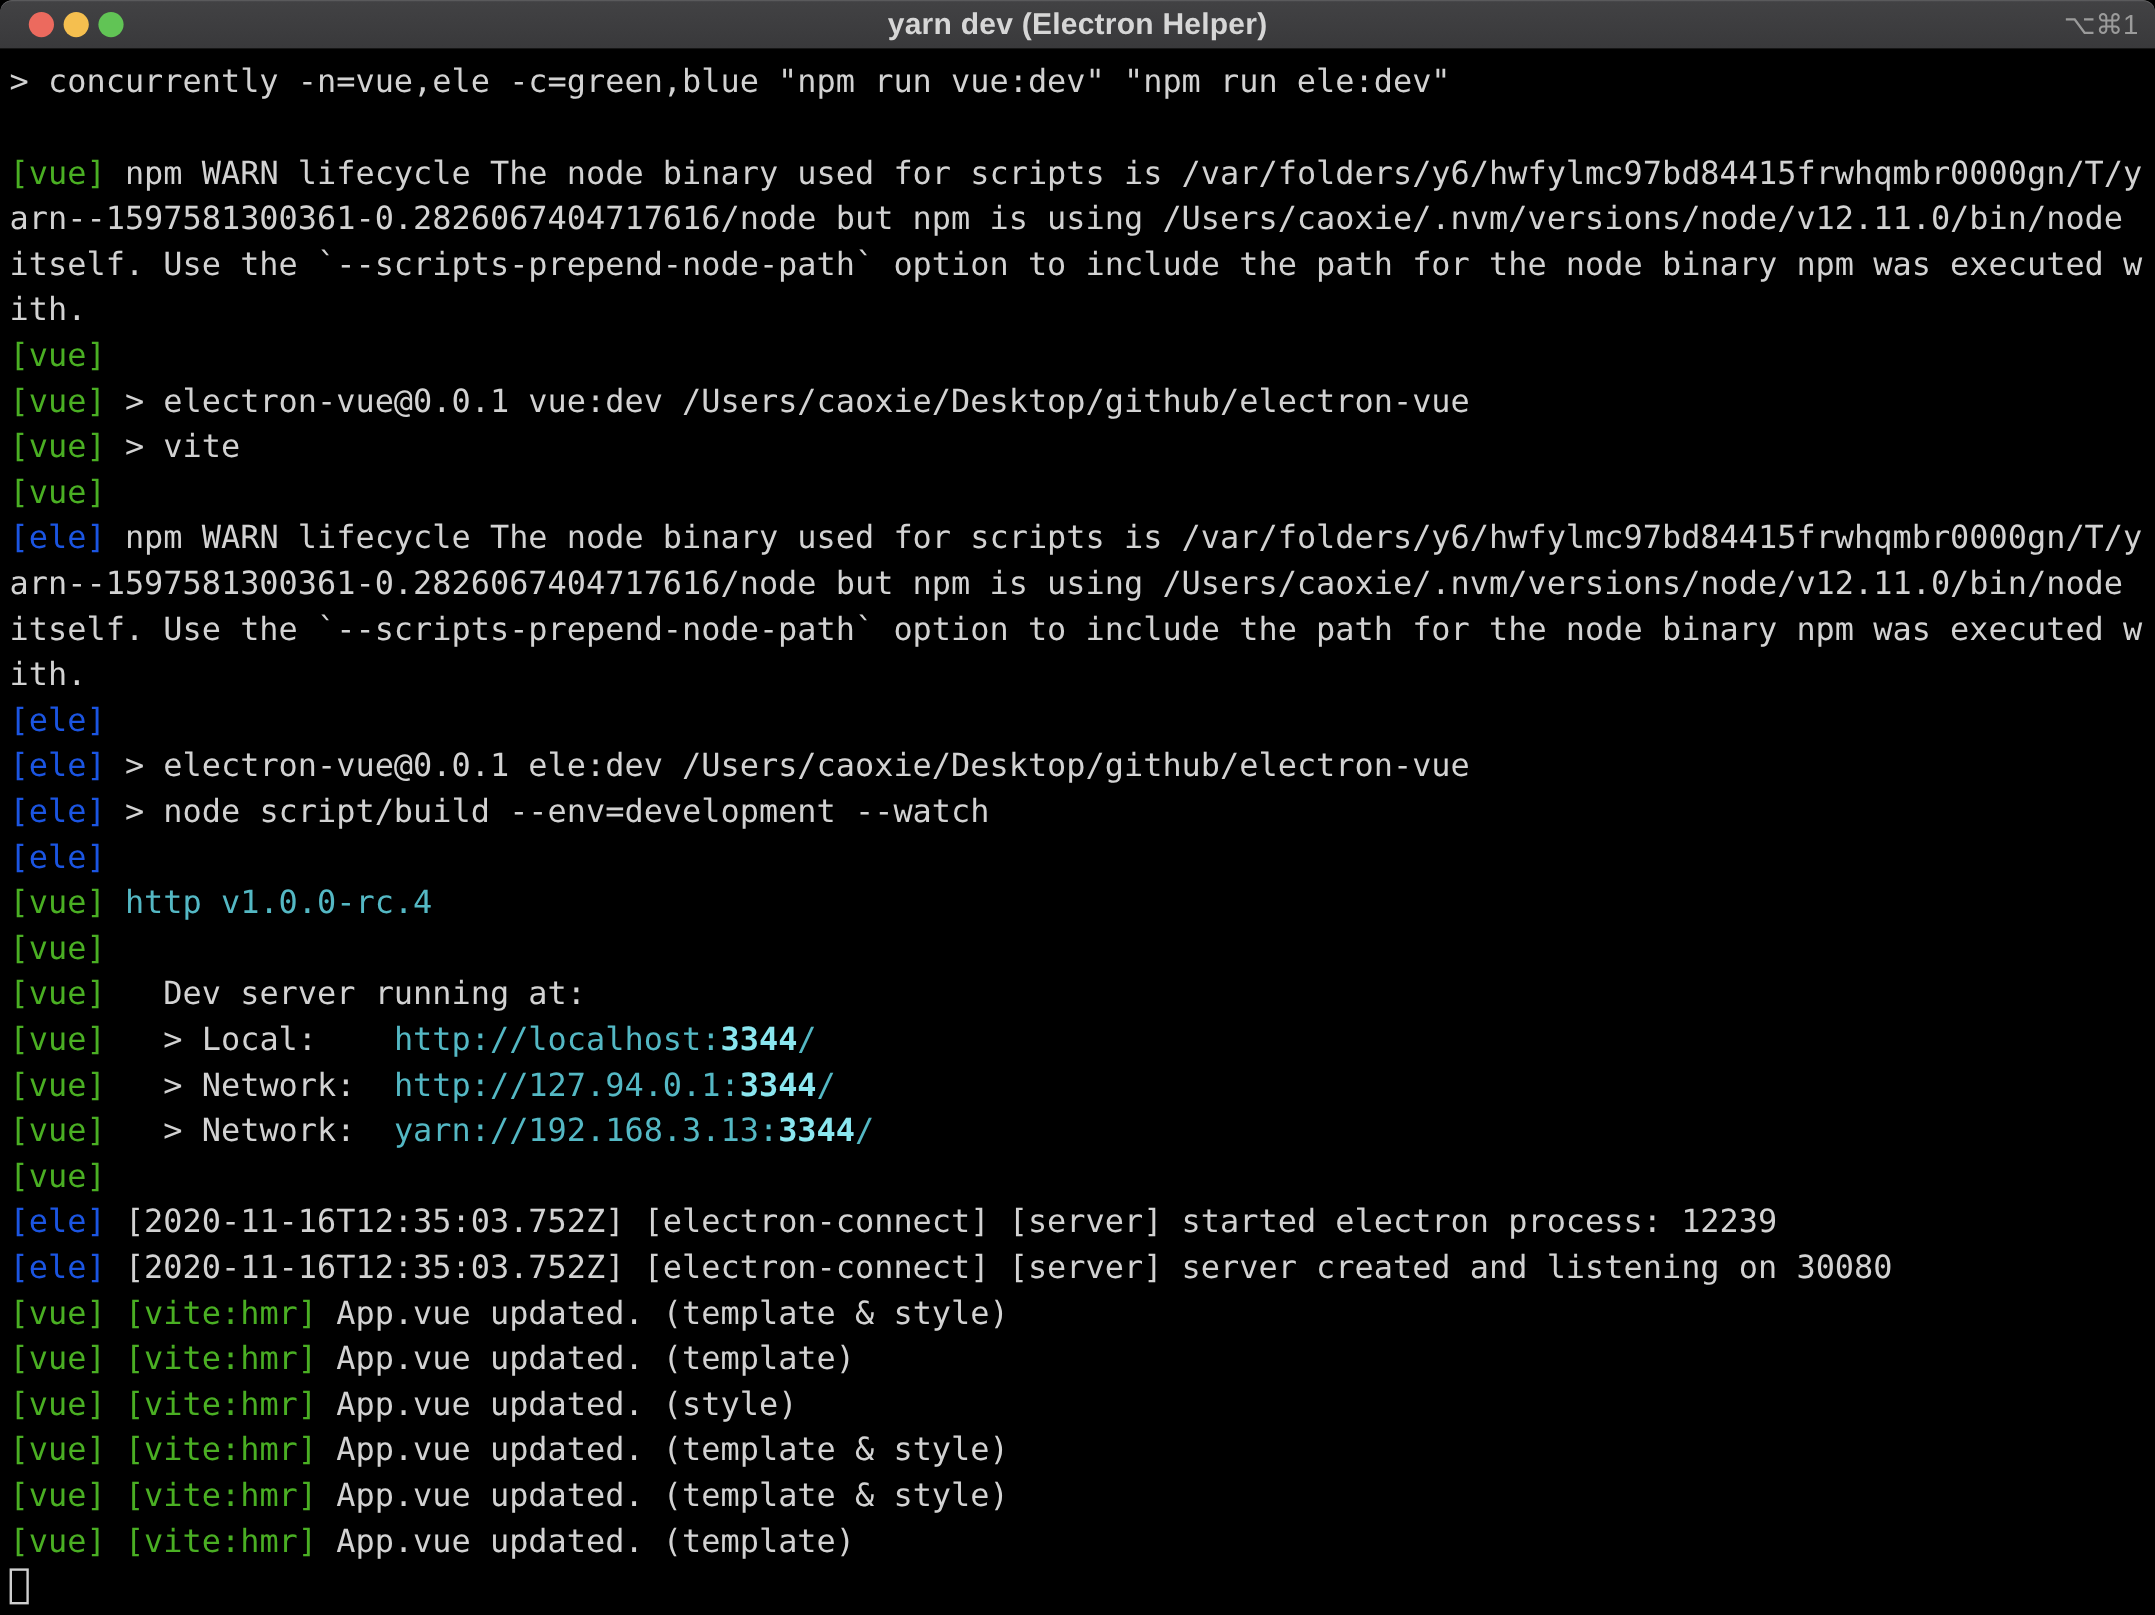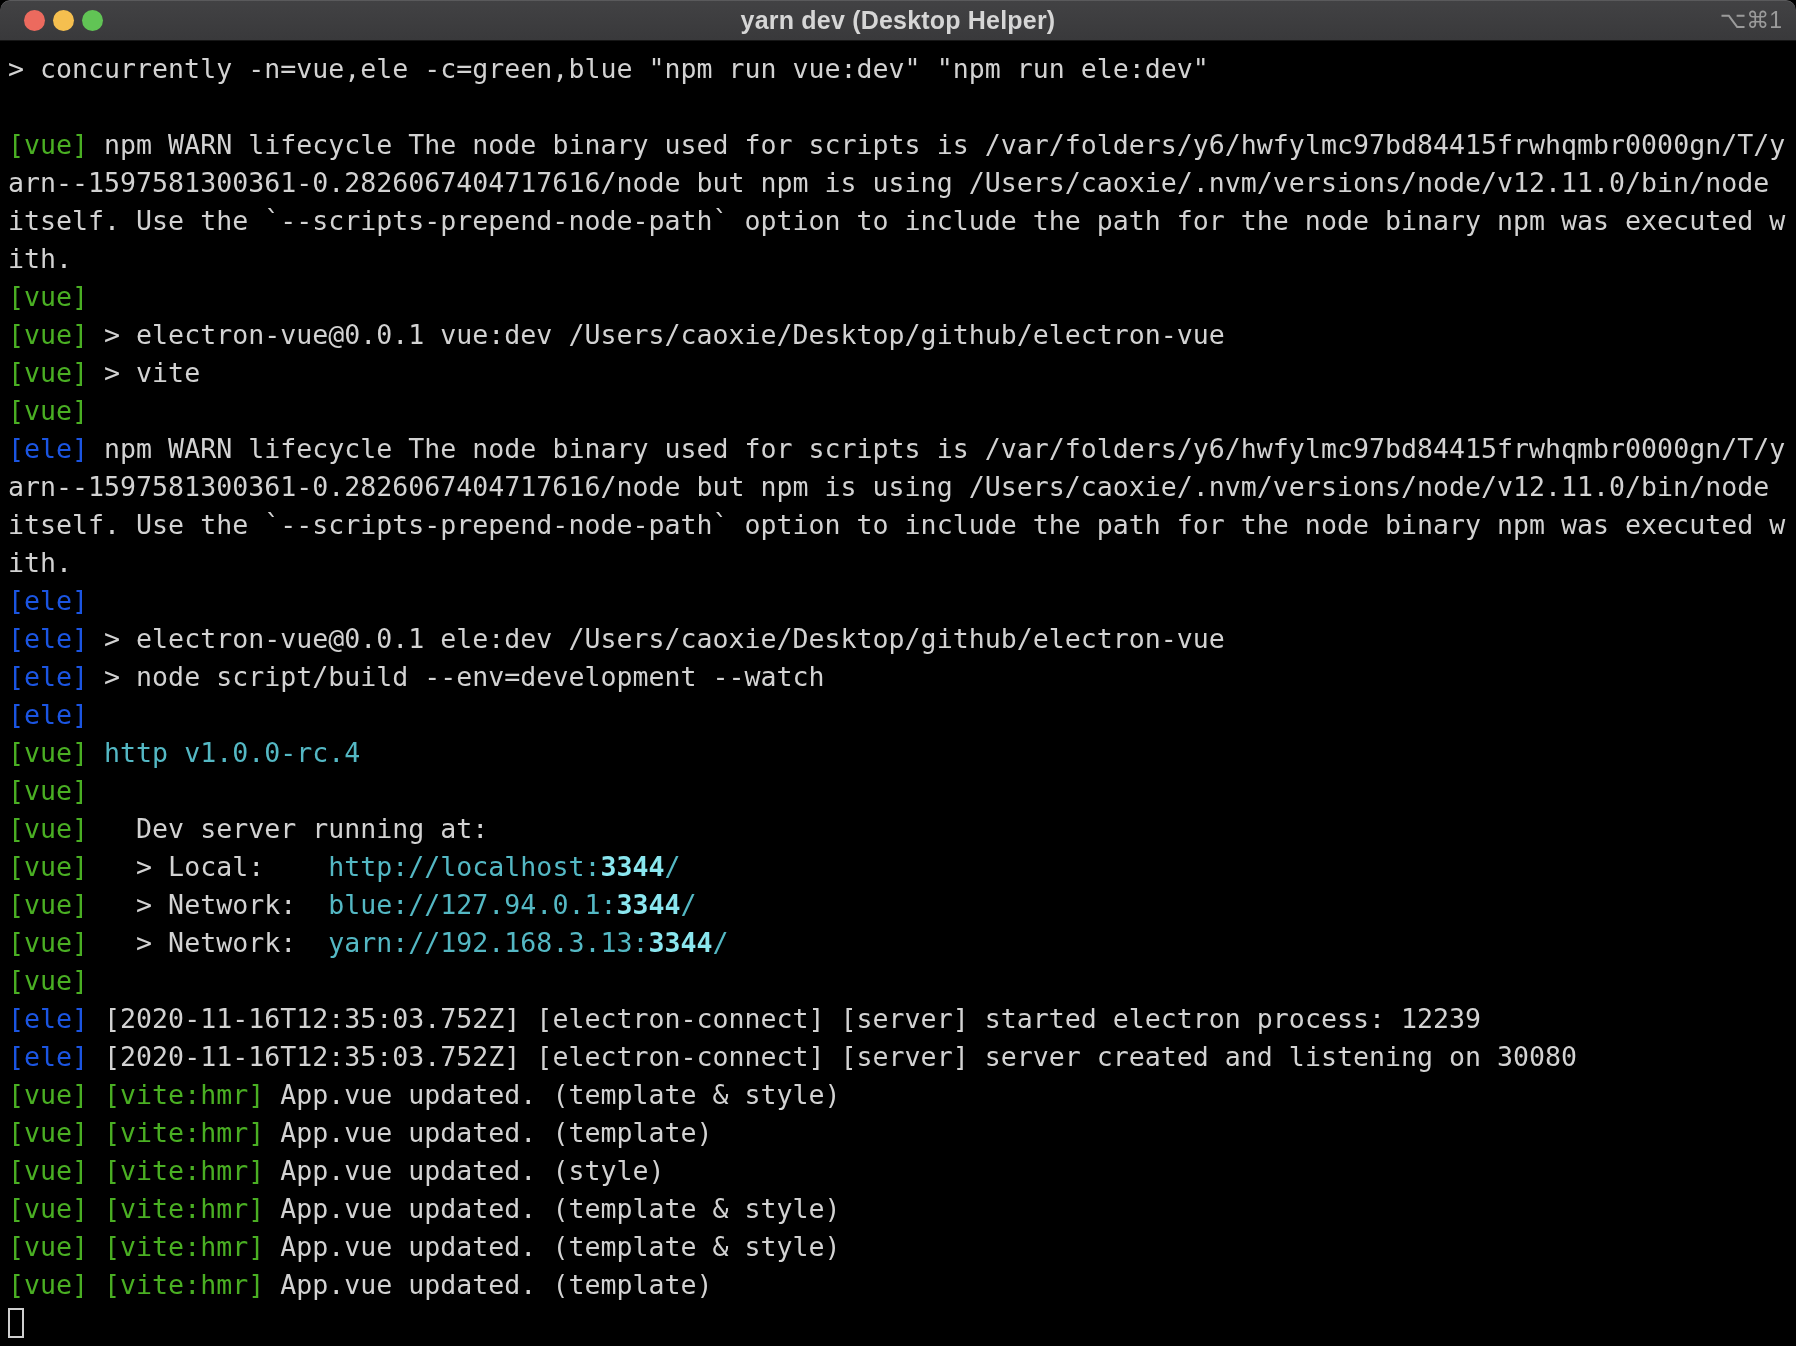--- a/index.html
+++ b/index.html
@@ -56,21 +56,21 @@
 </head>
 <body>
 
 <div class="window">
   <div class="titlebar">
     <div class="traffic-lights">
       <span class="tl red"></span>
       <span class="tl yellow"></span>
       <span class="tl green"></span>
     </div>
-    <div class="title">yarn dev (Desktop Helper)</div>
+    <div class="title">yarn dev (Electron Helper)</div>
     <div class="shortcut">⌥⌘1</div>
   </div>
   <div class="terminal" id="terminal">
       <div class="row"><span class="seg fg">&gt; concurrently -n=vue,ele -c=green,blue "npm run vue:dev" "npm run ele:dev"</span></div>
       <div class="row"></div>
       <div class="row"><span class="seg green">[vue]</span><span class="seg fg"> npm WARN lifecycle The node binary used for scripts is /var/folders/y6/hwfylmc97bd84415frwhqmbr0000gn/T/y</span></div>
       <div class="row"><span class="seg fg">arn--1597581300361-0.2826067404717616/node but npm is using /Users/caoxie/.nvm/versions/node/v12.11.0/bin/node</span></div>
       <div class="row"><span class="seg fg">itself. Use the `--scripts-prepend-node-path` option to include the path for the node binary npm was executed w</span></div>
       <div class="row"><span class="seg fg">ith.</span></div>
       <div class="row"><span class="seg green">[vue]</span></div>
@@ -82,21 +82,21 @@
       <div class="row"><span class="seg fg">itself. Use the `--scripts-prepend-node-path` option to include the path for the node binary npm was executed w</span></div>
       <div class="row"><span class="seg fg">ith.</span></div>
       <div class="row"><span class="seg blue">[ele]</span></div>
       <div class="row"><span class="seg blue">[ele]</span><span class="seg fg"> &gt; electron-vue@0.0.1 ele:dev /Users/caoxie/Desktop/github/electron-vue</span></div>
       <div class="row"><span class="seg blue">[ele]</span><span class="seg fg"> &gt; node script/build --env=development --watch</span></div>
       <div class="row"><span class="seg blue">[ele]</span></div>
       <div class="row"><span class="seg green">[vue]</span><span class="seg fg"> </span><span class="seg cyan">http v1.0.0-rc.4</span></div>
       <div class="row"><span class="seg green">[vue]</span></div>
       <div class="row"><span class="seg green">[vue]</span><span class="seg fg">   Dev server running at:</span></div>
       <div class="row"><span class="seg green">[vue]</span><span class="seg fg">   &gt; Local:    </span><span class="seg cyan">http://localhost:</span><span class="seg cyanb">3344</span><span class="seg cyan">/</span></div>
-      <div class="row"><span class="seg green">[vue]</span><span class="seg fg">   &gt; Network:  </span><span class="seg cyan">blue://127.94.0.1:</span><span class="seg cyanb">3344</span><span class="seg cyan">/</span></div>
+      <div class="row"><span class="seg green">[vue]</span><span class="seg fg">   &gt; Network:  </span><span class="seg cyan">http://127.94.0.1:</span><span class="seg cyanb">3344</span><span class="seg cyan">/</span></div>
       <div class="row"><span class="seg green">[vue]</span><span class="seg fg">   &gt; Network:  </span><span class="seg cyan">yarn://192.168.3.13:</span><span class="seg cyanb">3344</span><span class="seg cyan">/</span></div>
       <div class="row"><span class="seg green">[vue]</span></div>
       <div class="row"><span class="seg blue">[ele]</span><span class="seg fg"> [2020-11-16T12:35:03.752Z] [electron-connect] [server] started electron process: 12239</span></div>
       <div class="row"><span class="seg blue">[ele]</span><span class="seg fg"> [2020-11-16T12:35:03.752Z] [electron-connect] [server] server created and listening on 30080</span></div>
       <div class="row"><span class="seg green">[vue]</span><span class="seg fg"> </span><span class="seg green">[vite:hmr]</span><span class="seg fg"> App.vue updated. (template &amp; style)</span></div>
       <div class="row"><span class="seg green">[vue]</span><span class="seg fg"> </span><span class="seg green">[vite:hmr]</span><span class="seg fg"> App.vue updated. (template)</span></div>
       <div class="row"><span class="seg green">[vue]</span><span class="seg fg"> </span><span class="seg green">[vite:hmr]</span><span class="seg fg"> App.vue updated. (style)</span></div>
       <div class="row"><span class="seg green">[vue]</span><span class="seg fg"> </span><span class="seg green">[vite:hmr]</span><span class="seg fg"> App.vue updated. (template &amp; style)</span></div>
       <div class="row"><span class="seg green">[vue]</span><span class="seg fg"> </span><span class="seg green">[vite:hmr]</span><span class="seg fg"> App.vue updated. (template &amp; style)</span></div>
       <div class="row"><span class="seg green">[vue]</span><span class="seg fg"> </span><span class="seg green">[vite:hmr]</span><span class="seg fg"> App.vue updated. (template)</span></div>

